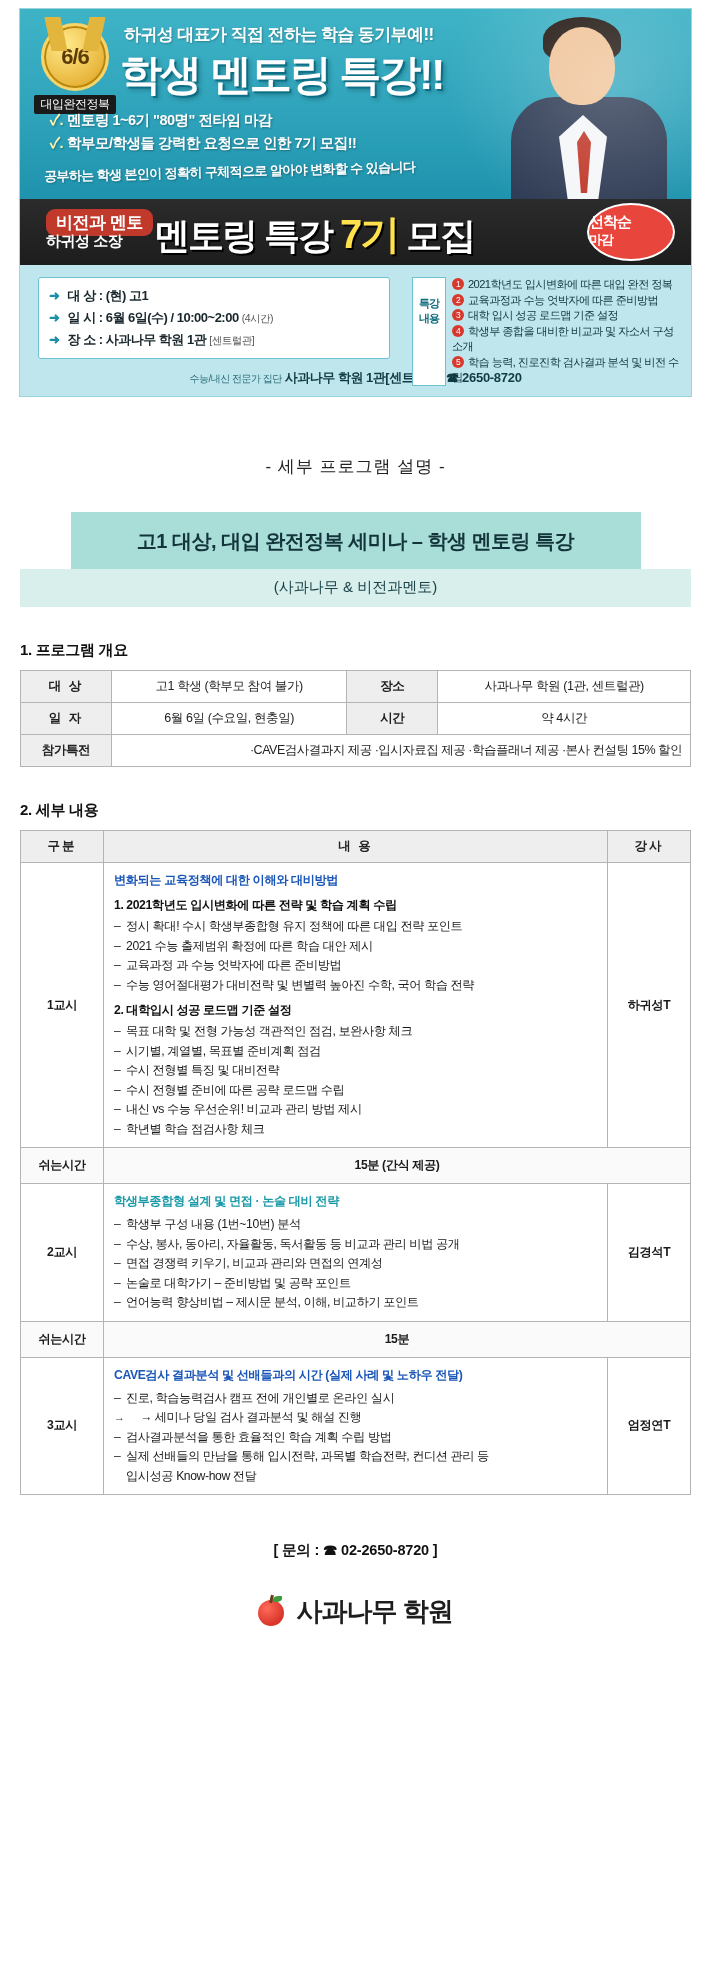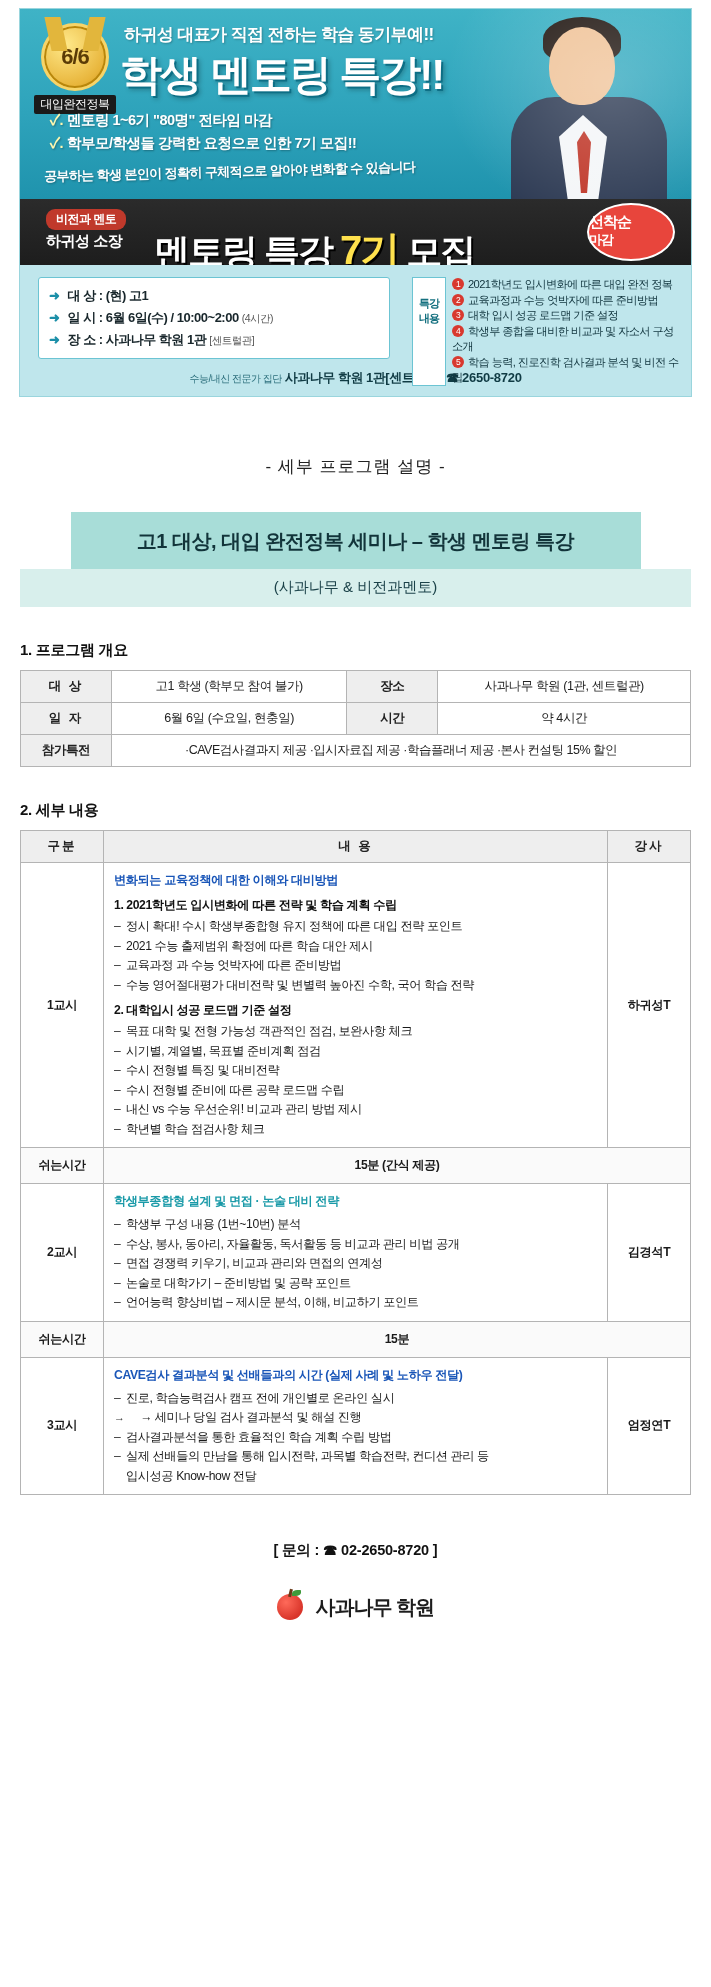--- a/index.html
+++ b/index.html
@@ -179,41 +179,41 @@
   .banner-mid {
     position: relative;
     height: 66px;
     background: linear-gradient(180deg,#2b2b2b 0%, #1d1d1d 100%);
     overflow: hidden;
   }
   .tag-vision {
     position: absolute;
     left: 26px;
     top: 10px;
-    font-size: 12px;
+    font-size: 17px;
     color: #ffffff;
     background: #c0392b;
     border-radius: 9px;
     padding: 2px 10px;
     letter-spacing: -0.5px;
     font-weight: bold;
   }
   .tag-sojang {
     position: absolute;
     left: 26px;
     top: 33px;
     font-size: 15px;
     color: #ffffff;
     letter-spacing: -0.5px;
     font-weight: bold;
   }
   .mid-title {
     position: absolute;
     left: 134px;
-    top: 24px;
+    top: 8px;
     font-size: 36px;
     font-weight: bold;
     color: #ffffff;
     letter-spacing: -2px;
     text-shadow: 2px 2px 0 #000;
   }
   .mid-title .num {
     color: #ffe14d;
     font-size: 40px;
   }
@@ -371,21 +371,21 @@
     font-weight: bold;
     width: 74px;
     letter-spacing: 2px;
   }
   table.t1 td.lbl2 {
     background: #eeeeee;
     font-weight: bold;
     width: 74px;
   }
   table.t1 td.benefit {
-    text-align: center;
+    text-align: right;
     letter-spacing: -0.5px;
   }
 
   table.t2 th {
     border: 1px solid #b4b4b4;
     background: #eeeeee;
     padding: 7px 4px;
     font-size: 12.5px;
     font-weight: bold;
     letter-spacing: 2px;
@@ -480,21 +480,21 @@
     content: "";
     position: absolute;
     left: 15px;
     top: -4px;
     width: 9px;
     height: 6px;
     border-radius: 60% 10% 60% 10%;
     background: #3f9a3a;
   }
   .logo-text {
-    font-size: 20px;
+    font-size: 26px;
     font-weight: bold;
     letter-spacing: -1px;
     color: #1d1d1d;
   }
 </style>
 </head>
 <body>
 
 <div class="page">
 

